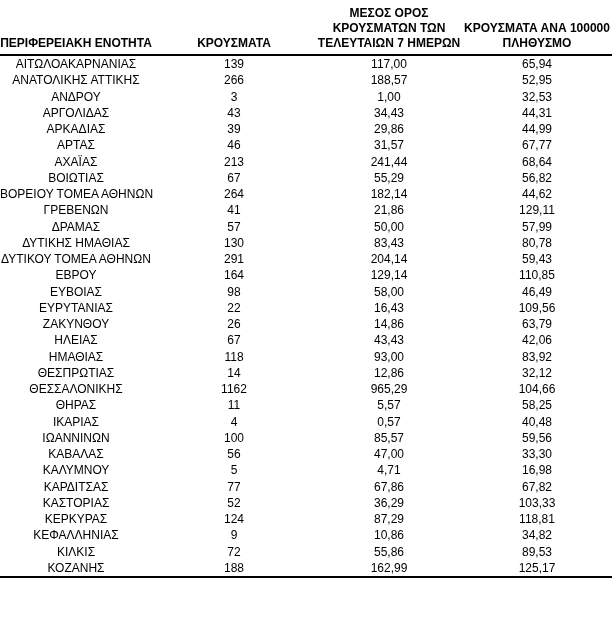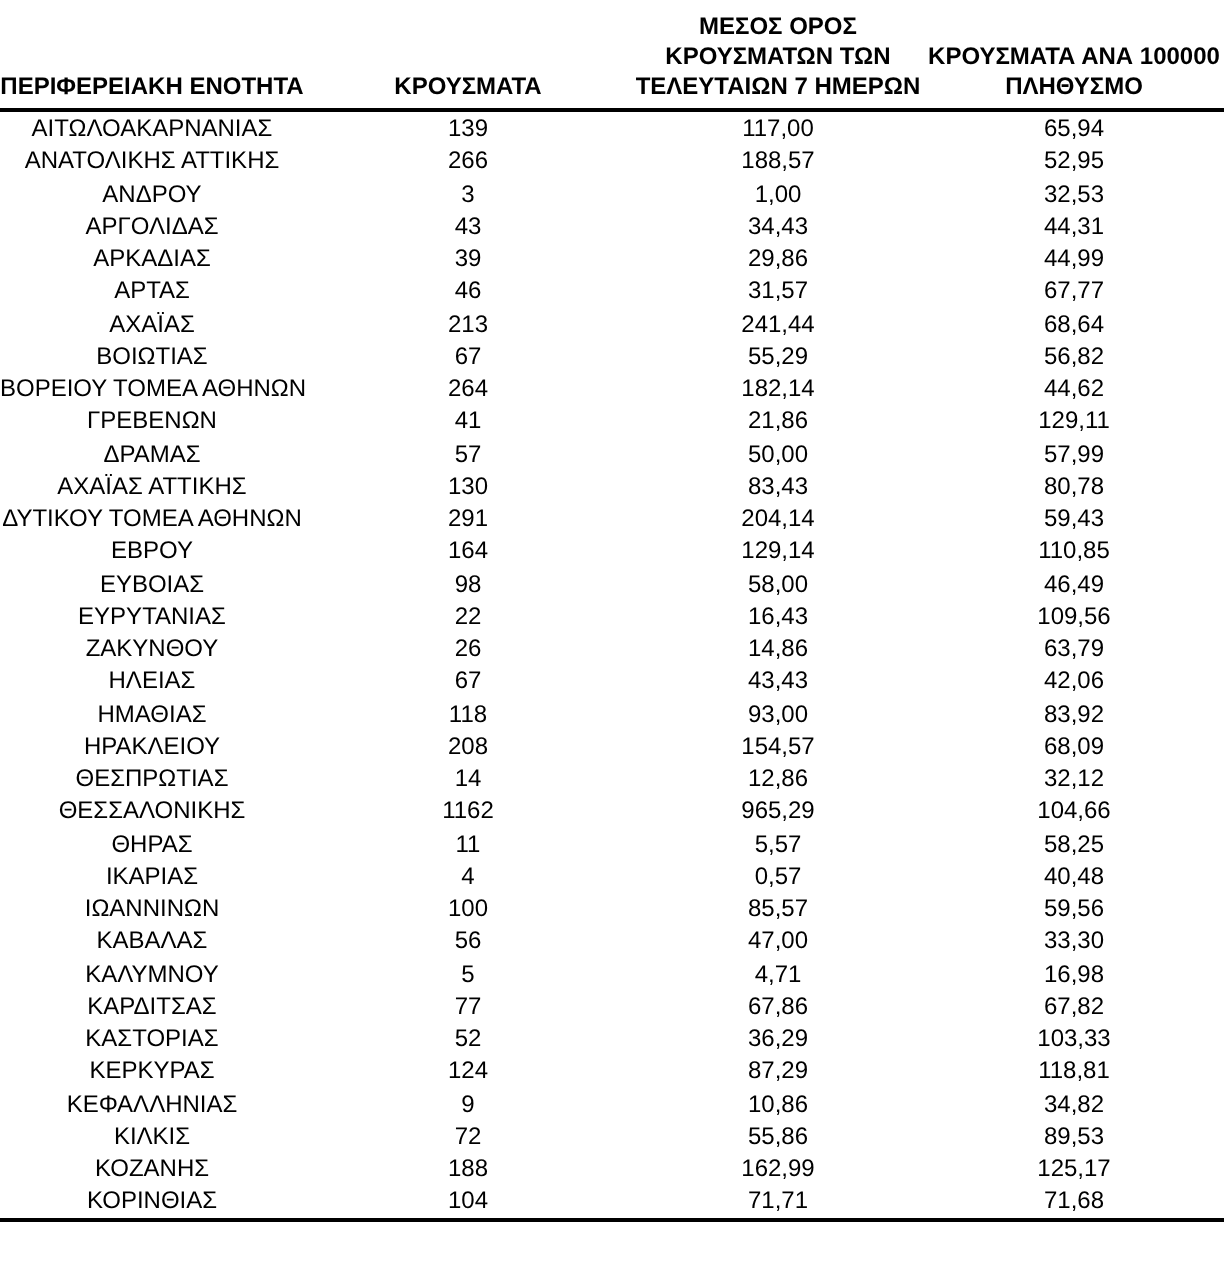--- a/index.html
+++ b/index.html
@@ -138,21 +138,21 @@
           <td>21,86</td>
           <td>129,11</td>
         </tr>
         <tr>
           <td>ΔΡΑΜΑΣ</td>
           <td>57</td>
           <td>50,00</td>
           <td>57,99</td>
         </tr>
         <tr>
-          <td>ΑΧΑΪΑΣ ΑΤΤΙΚΗΣ</td>
+          <td>ΔΥΤΙΚΗΣ ΗΜΑΘΙΑΣ</td>
           <td>130</td>
           <td>83,43</td>
           <td>80,78</td>
         </tr>
         <tr>
           <td>ΔΥΤΙΚΟΥ ΤΟΜΕΑ ΑΘΗΝΩΝ</td>
           <td>291</td>
           <td>204,14</td>
           <td>59,43</td>
         </tr>
@@ -186,26 +186,20 @@
           <td>43,43</td>
           <td>42,06</td>
         </tr>
         <tr>
           <td>ΗΜΑΘΙΑΣ</td>
           <td>118</td>
           <td>93,00</td>
           <td>83,92</td>
         </tr>
         <tr>
-          <td>ΗΡΑΚΛΕΙΟΥ</td>
-          <td>208</td>
-          <td>154,57</td>
-          <td>68,09</td>
-        </tr>
-        <tr>
           <td>ΘΕΣΠΡΩΤΙΑΣ</td>
           <td>14</td>
           <td>12,86</td>
           <td>32,12</td>
         </tr>
         <tr>
           <td>ΘΕΣΣΑΛΟΝΙΚΗΣ</td>
           <td>1162</td>
           <td>965,29</td>
           <td>104,66</td>
@@ -268,22 +262,16 @@
           <td>ΚΙΛΚΙΣ</td>
           <td>72</td>
           <td>55,86</td>
           <td>89,53</td>
         </tr>
         <tr>
           <td>ΚΟΖΑΝΗΣ</td>
           <td>188</td>
           <td>162,99</td>
           <td>125,17</td>
-        </tr>
-        <tr>
-          <td>ΚΟΡΙΝΘΙΑΣ</td>
-          <td>104</td>
-          <td>71,71</td>
-          <td>71,68</td>
         </tr>
       </tbody>
   </table>
 </div>
 
 </body></html>

